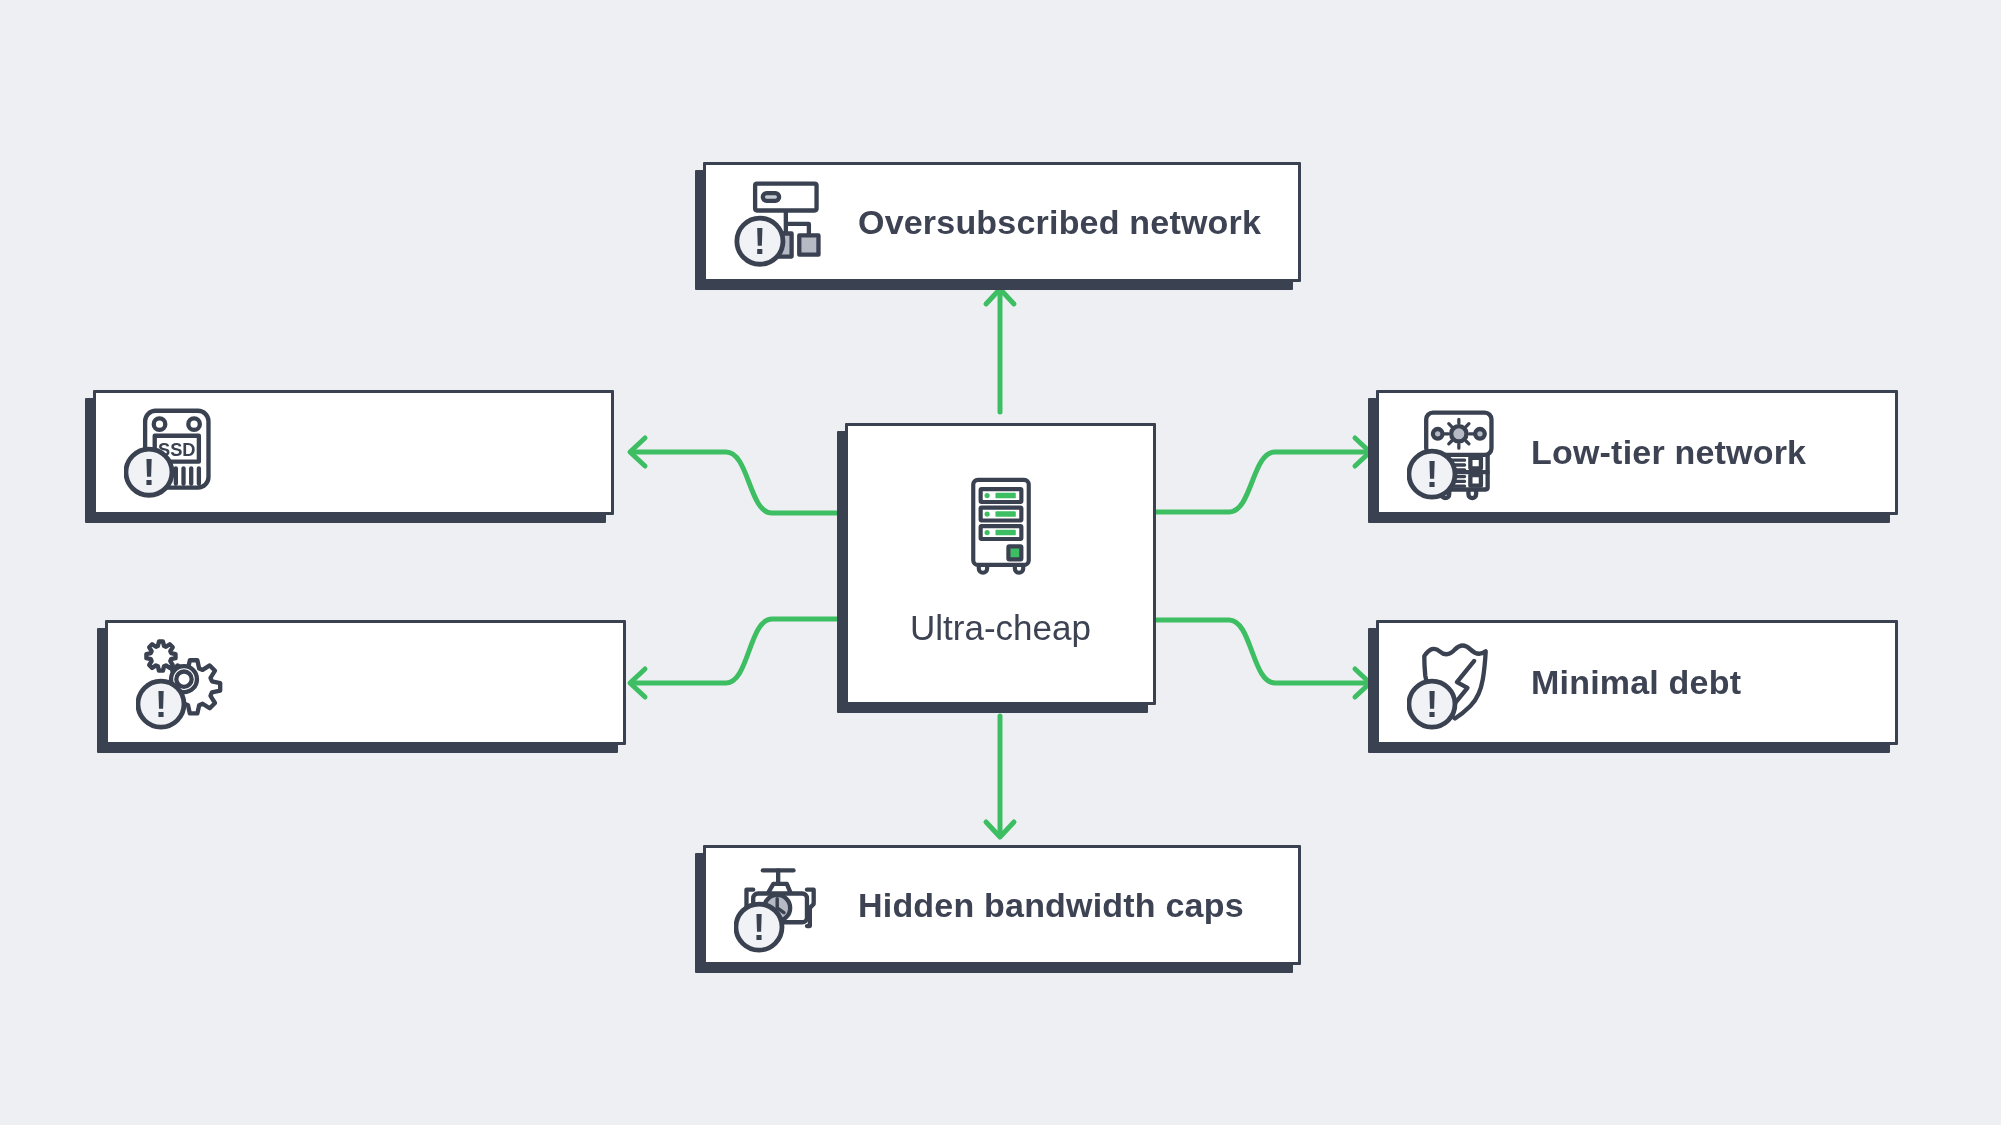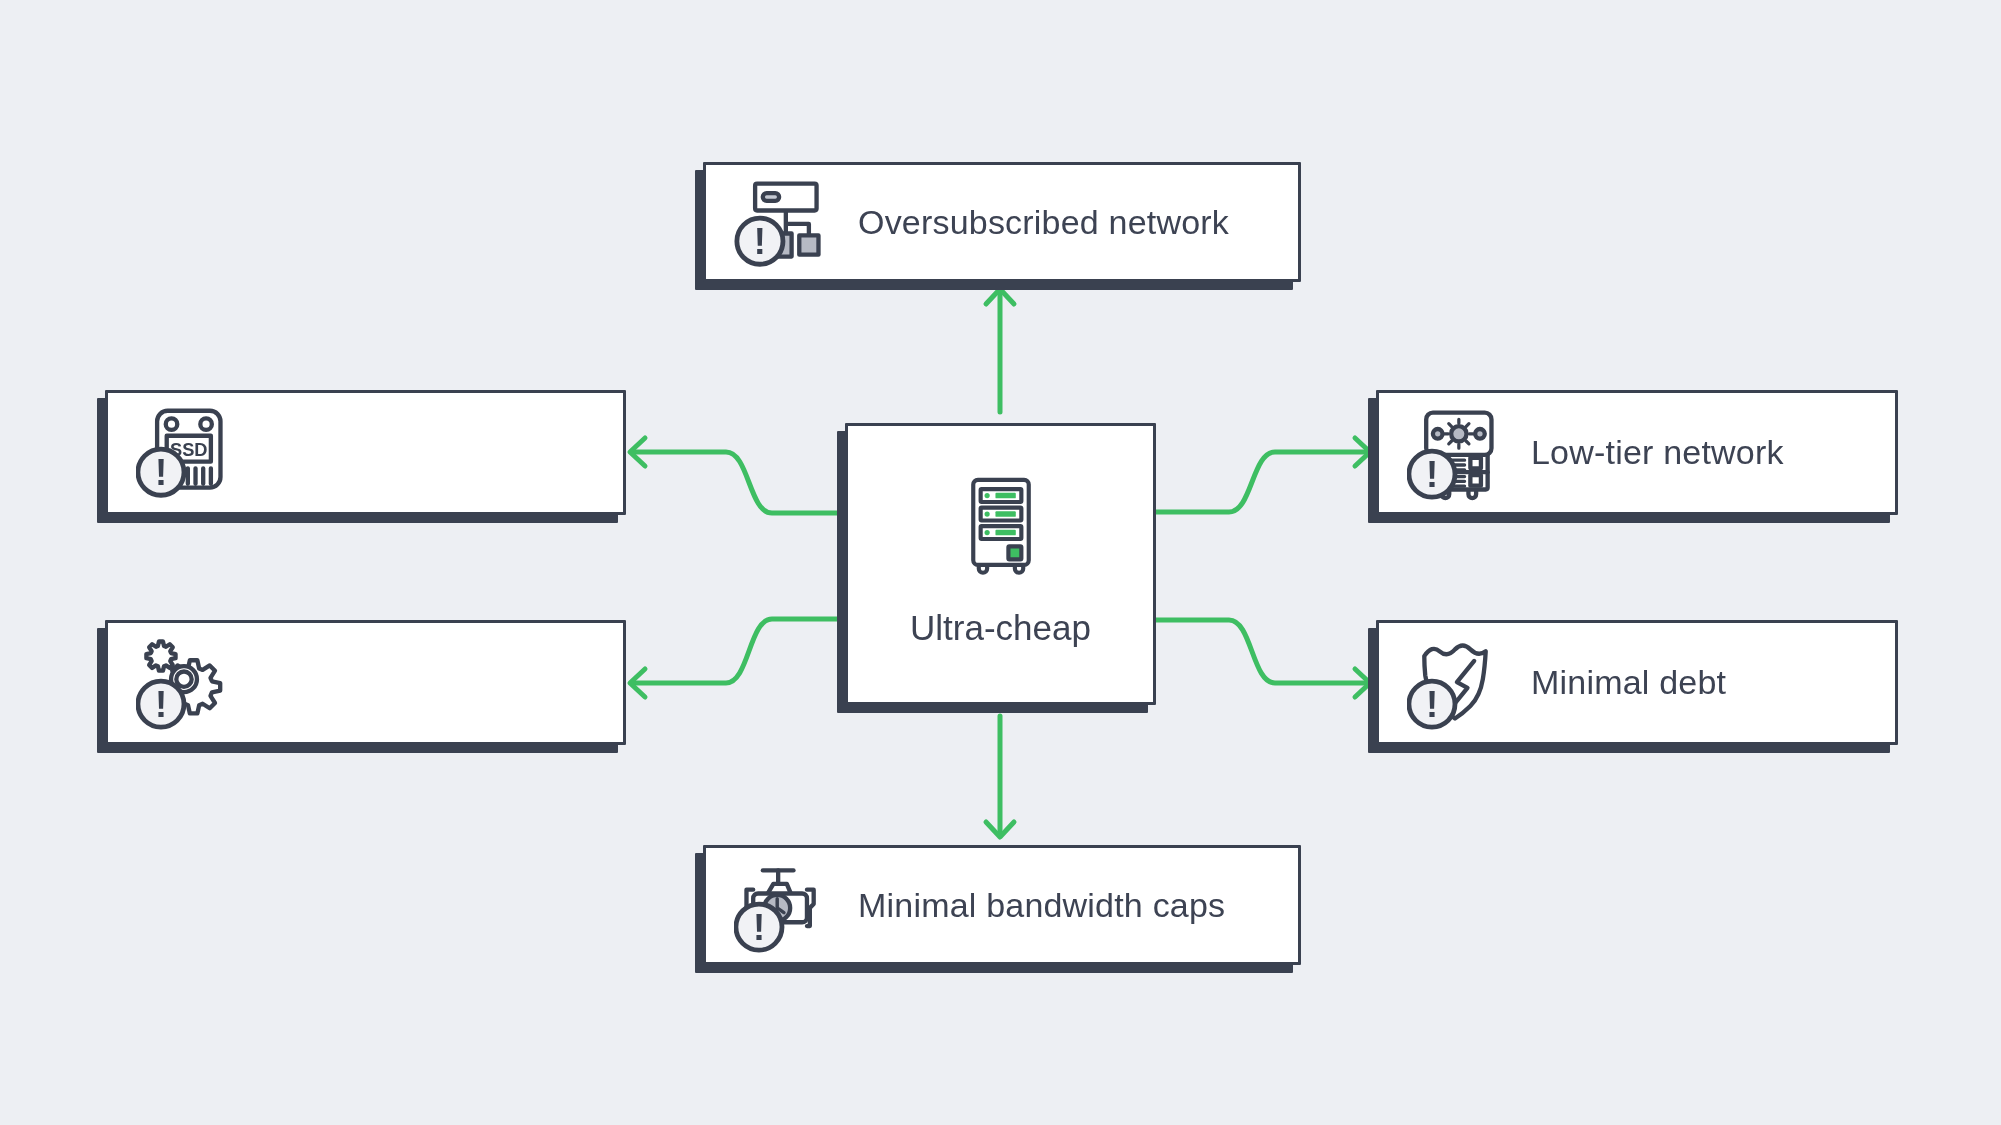--- a/index.html
+++ b/index.html
@@ -19,20 +19,21 @@
     box-shadow:-8px 8px 0 0 #3a4150;
     display:flex;
     align-items:center;
     border-radius:1px;
   }
   .node-label{
     color:#3d4353;
     font-size:34px;
     letter-spacing:0.2px;
     white-space:nowrap;
+    font-weight:bold;
   }
   .side-icon{margin-left:28px;width:96px;height:96px;flex:0 0 auto;}
   .side-icon + .node-label{margin-left:28px;}
   .center-node{
     flex-direction:column;
     justify-content:center;
     align-items:center;
   }
   .center-label{
     margin-top:24px;
@@ -80,21 +81,21 @@
         <rect x="68" y="64" width="20" height="20" class="icon-fill-gray"></rect>
         <rect x="22" y="10" width="64" height="28" rx="2" class="icon-fill-white"></rect>
         <rect x="30" y="20" width="17" height="8" rx="4" fill="#c6cad3"></rect>
       </g>
       <circle cx="27" cy="70" r="24" class="badge-circle"></circle>
       <text x="27" y="83" text-anchor="middle" class="badge-mark">!</text>
     </svg>
     <span class="node-label">Oversubscribed network</span>
   </div>
 
-  <div class="node" style="left:105px;top:390px;width:521px;height:125px;">
+  <div class="node" style="left:93px;top:390px;width:521px;height:125px;">
     <svg class="side-icon" viewBox="0 0 100 100">
       <g class="icon-stroke">
         <rect x="22" y="6" width="66" height="80" rx="11" class="icon-fill-white"></rect>
         <circle cx="37" cy="20" r="6"></circle>
         <circle cx="73" cy="20" r="6"></circle>
         <rect x="32" y="32" width="46" height="27"></rect>
         <path d="M46 66 V82 M54 66 V82 M62 66 V82 M70 66 V82 M78 66 V82"></path>
       </g>
       <text x="55" y="53" text-anchor="middle" class="ssd-text">SSD</text>
       <circle cx="26" cy="70" r="24" class="badge-circle"></circle>
@@ -181,16 +182,16 @@
         <path d="M34 40 L41 28 H55 L60 40"></path>
         <rect x="20" y="38" width="56" height="30" rx="5" class="icon-fill-white"></rect>
         <path d="M20 34 H13 V72 H20"></path>
         <path d="M76 34 H83 V49 L79 53 V72 H76"></path>
         <circle cx="45" cy="53" r="13.5" class="icon-fill-gray"></circle>
         <path d="M45 53 V43.5 M45 53 L52 58" stroke-width="3.6"></path>
       </g>
       <circle cx="26" cy="73" r="24" class="badge-circle"></circle>
       <text x="26" y="86" text-anchor="middle" class="badge-mark">!</text>
     </svg>
-    <span class="node-label">Minimal bandwidth caps</span>
+    <span class="node-label">Hidden bandwidth caps</span>
   </div>
 
 </div>
 
 </body></html>

